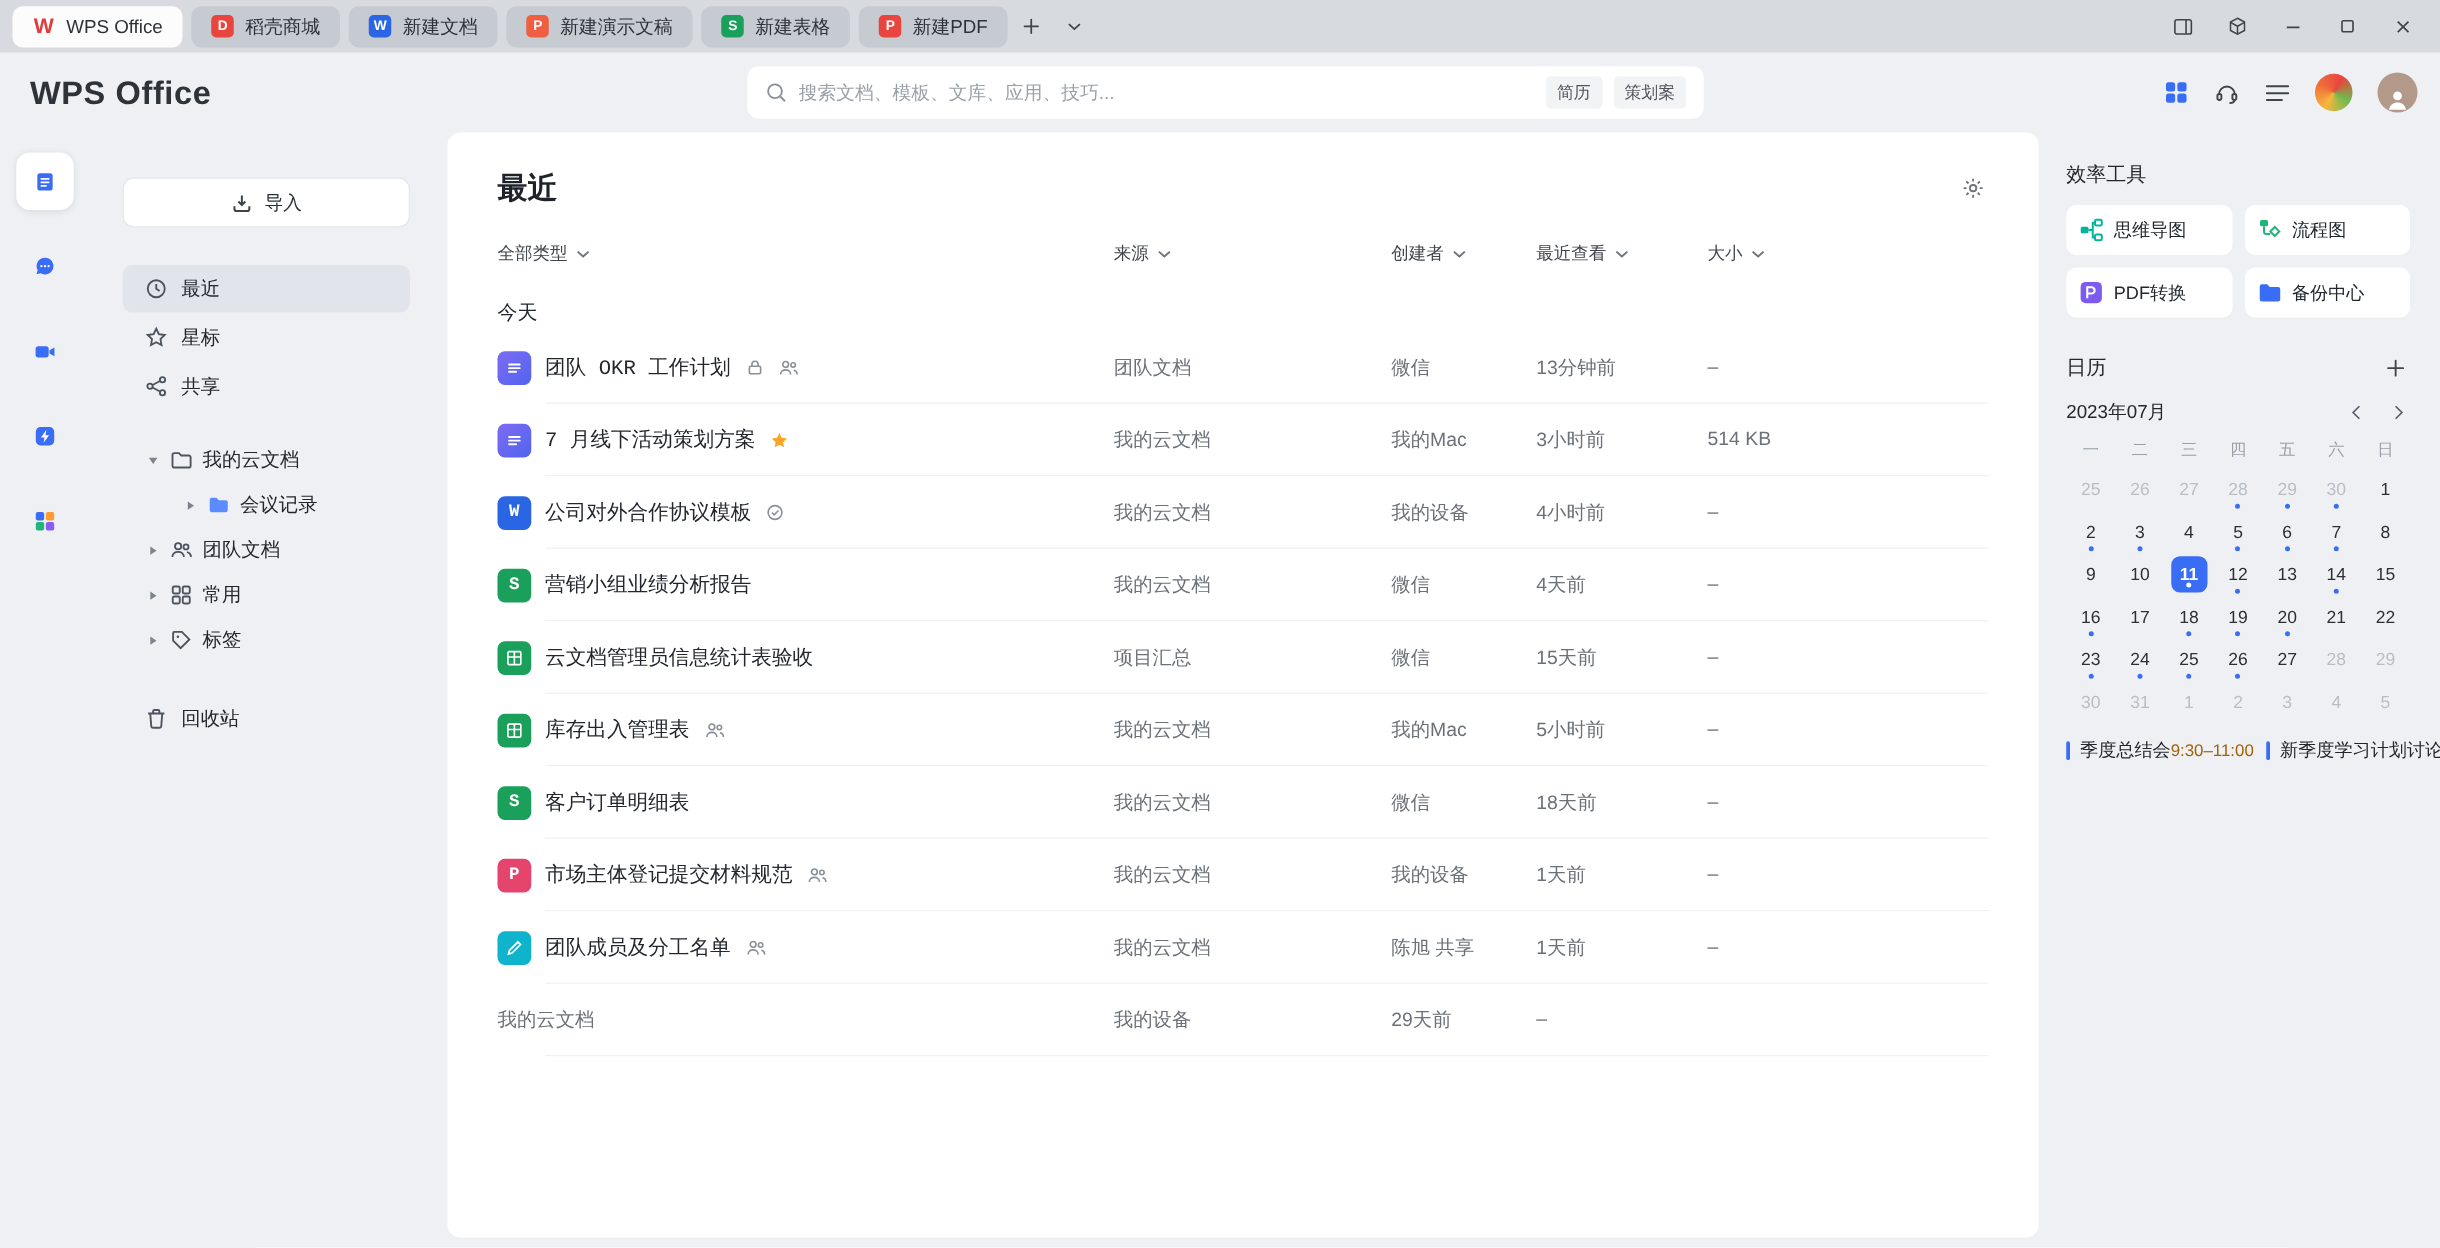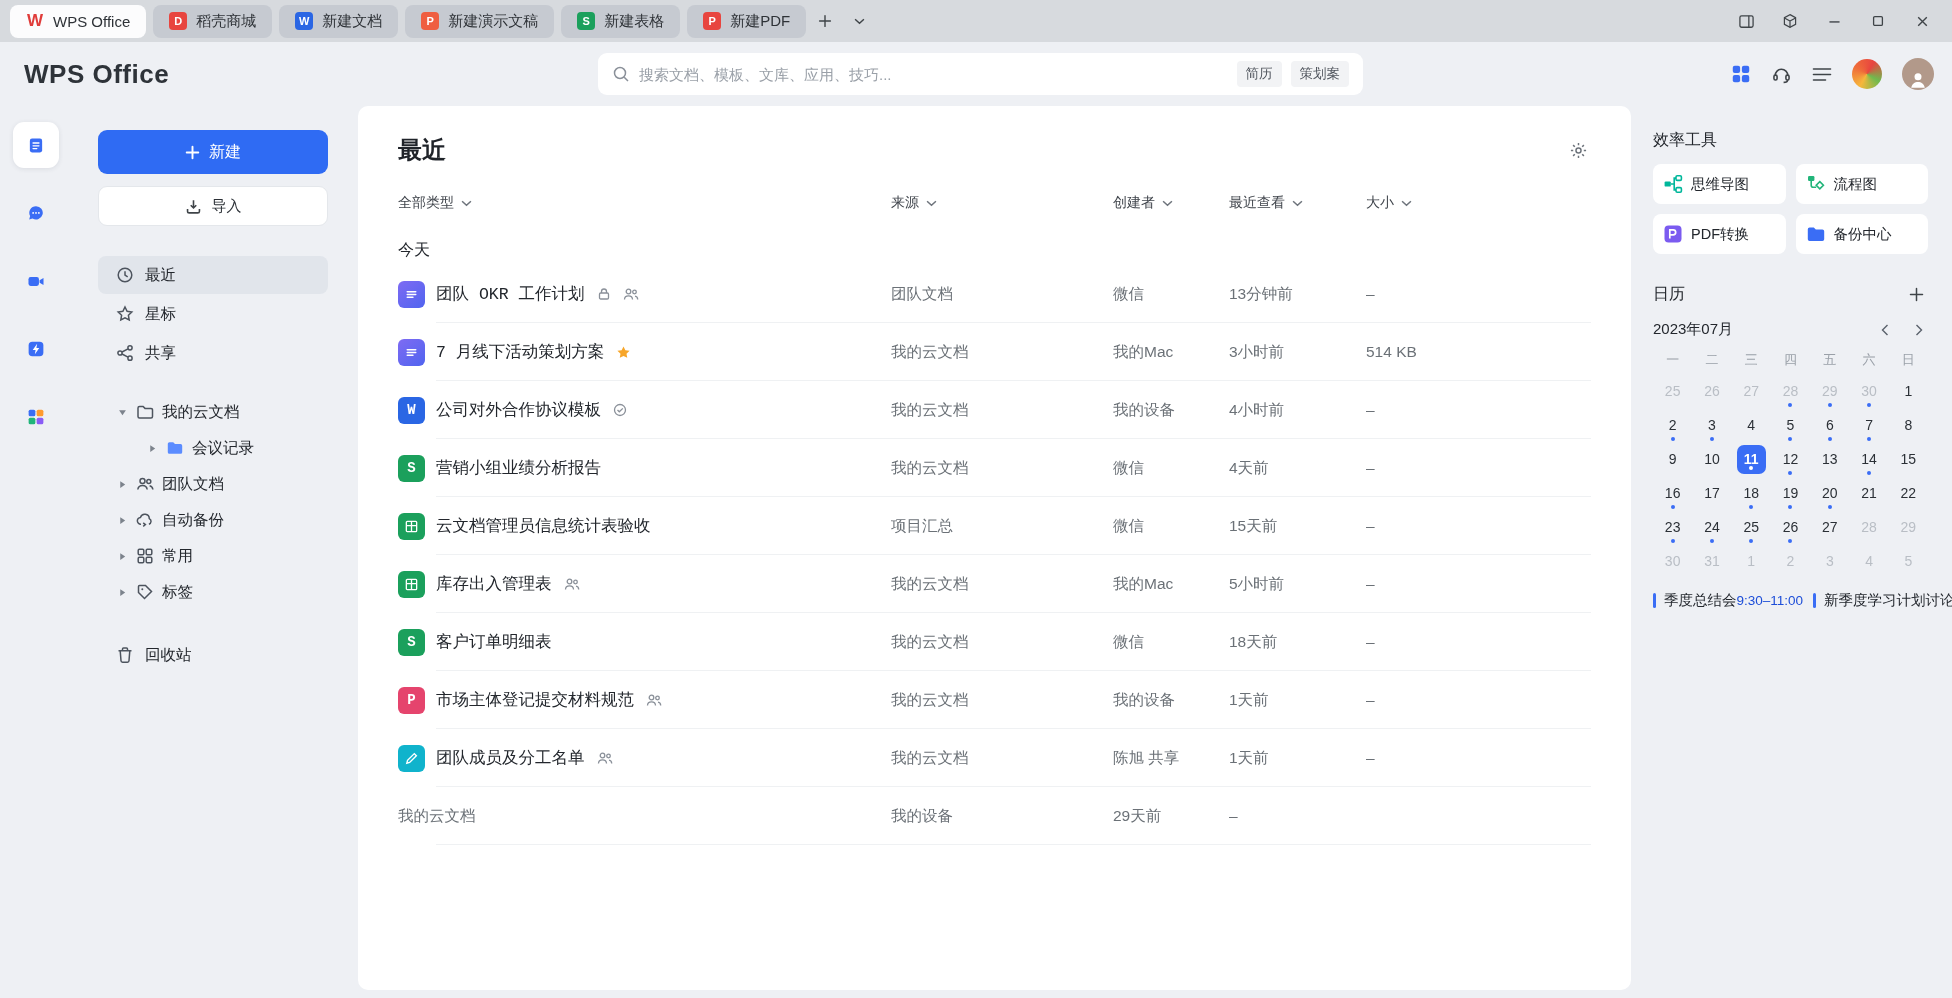--- a/index.html
+++ b/index.html
@@ -91,21 +91,21 @@
   .cal-day { position:relative; height:32px; display:flex; align-items:center; justify-content:center; font-size:14px; color:#2b3036; }
   .cal-day.muted { color:#b9bec5; }
   .cal-day .num { width:29px; height:29px; display:flex; align-items:center; justify-content:center; border-radius:7px; }
   .cal-day.sel .num { background:#3a6df5; color:#fff; font-weight:700; }
   .cal-day .dot { position:absolute; bottom:0px; left:50%; transform:translateX(-50%); width:4px; height:4px; border-radius:50%; background:#3a6df5; }
   .cal-day.sel .dot { background:#fff; bottom:5px; }
   .events { margin-top:14px; display:flex; gap:10px; }
   .event { display:flex; align-items:center; }
   .event-bar { width:3px; height:15px; border-radius:2px; background:#3a6df5; margin-right:8px; flex:none; }
   .event-title { flex:1; font-size:14.5px; color:#23272d; white-space:nowrap; overflow:hidden; }
-  .event-time { font-size:13.5px; color:#1d4ed8; white-space:nowrap; }
+  .event-time { font-size:13.5px; color:#a16207; white-space:nowrap; }
 </style>
 </head>
 <body>
 
 <div class="window">
 
   <div class="titlebar">
     <div class="tab-strip">
         <div class="tab active">
           <span class="tab-ic wps">W</span>
@@ -266,26 +266,20 @@
               <rect x="2" y="2" width="8.2" height="8.2" rx="2" fill="#3a6df5"></rect>
               <rect x="11.8" y="2" width="8.2" height="8.2" rx="2" fill="#ff9a2e"></rect>
               <rect x="2" y="11.8" width="8.2" height="8.2" rx="2" fill="#21b57a"></rect>
               <rect x="11.8" y="11.8" width="8.2" height="8.2" rx="2" fill="#8a5cf6"></rect>
             </svg>
           </span>
         </div>
       </div>
 
     <div class="navpanel">
-      <div class="btn-new">
-        <svg width="15" height="15" viewBox="0 0 14 14">
-            <path d="M7 1.6v10.8M1.6 7h10.8" stroke="#fff" stroke-width="1.8" stroke-linecap="round"></path>
-          </svg>
-        <span>新建</span>
-      </div>
       <div class="btn-import">
         <span class="nic">
           <svg width="17" height="17" viewBox="0 0 16 16" fill="none" stroke="#3f4448" stroke-width="1.5">
               <path d="M8 2.2v7M5.4 6.8L8 9.4l2.6-2.6M2.4 10.4v2a1.6 1.6 0 001.6 1.6h8a1.6 1.6 0 001.6-1.6v-2"></path>
             </svg>
         </span>
         <span>导入</span>
       </div>
 
       <div class="nav-list">
@@ -354,34 +348,20 @@
             </span>
           <span class="nic">
             <svg width="18" height="18" viewBox="0 0 18 18" fill="none" stroke="#4d545e" stroke-width="1.5">
                 <circle cx="6.5" cy="6" r="2.5"></circle>
                 <path d="M1.8 14.5c.4-2.6 2.3-4 4.7-4s4.3 1.4 4.7 4"></path>
                 <circle cx="12.8" cy="6.5" r="2"></circle>
                 <path d="M13.6 10.7c1.8.4 3 1.7 3.3 3.8"></path>
               </svg>
           </span>
           <span>团队文档</span>
-        </div>
-        <div class="tree-row">
-          <span class="caret">
-              <svg width="9" height="9" viewBox="0 0 8 8" fill="#7c838c">
-                <path d="M2 1l4.4 3L2 7z"></path>
-              </svg>
-            </span>
-          <span class="nic">
-            <svg width="18" height="18" viewBox="0 0 18 18" fill="none" stroke="#4d545e" stroke-width="1.5">
-                <path d="M5 13.2a3.4 3.4 0 01-.5-6.8 4.5 4.5 0 018.8 1.2 3 3 0 01-.4 5.6"></path>
-                <path d="M7.2 15.4l2.2-1.8-2.2-1.8"></path>
-              </svg>
-          </span>
-          <span>自动备份</span>
         </div>
         <div class="tree-row">
           <span class="caret">
               <svg width="9" height="9" viewBox="0 0 8 8" fill="#7c838c">
                 <path d="M2 1l4.4 3L2 7z"></path>
               </svg>
             </span>
           <span class="nic">
             <svg width="18" height="18" viewBox="0 0 18 18" fill="none" stroke="#4d545e" stroke-width="1.5">
                 <rect x="2.2" y="2.2" width="5.6" height="5.6" rx="1.2"></rect>

